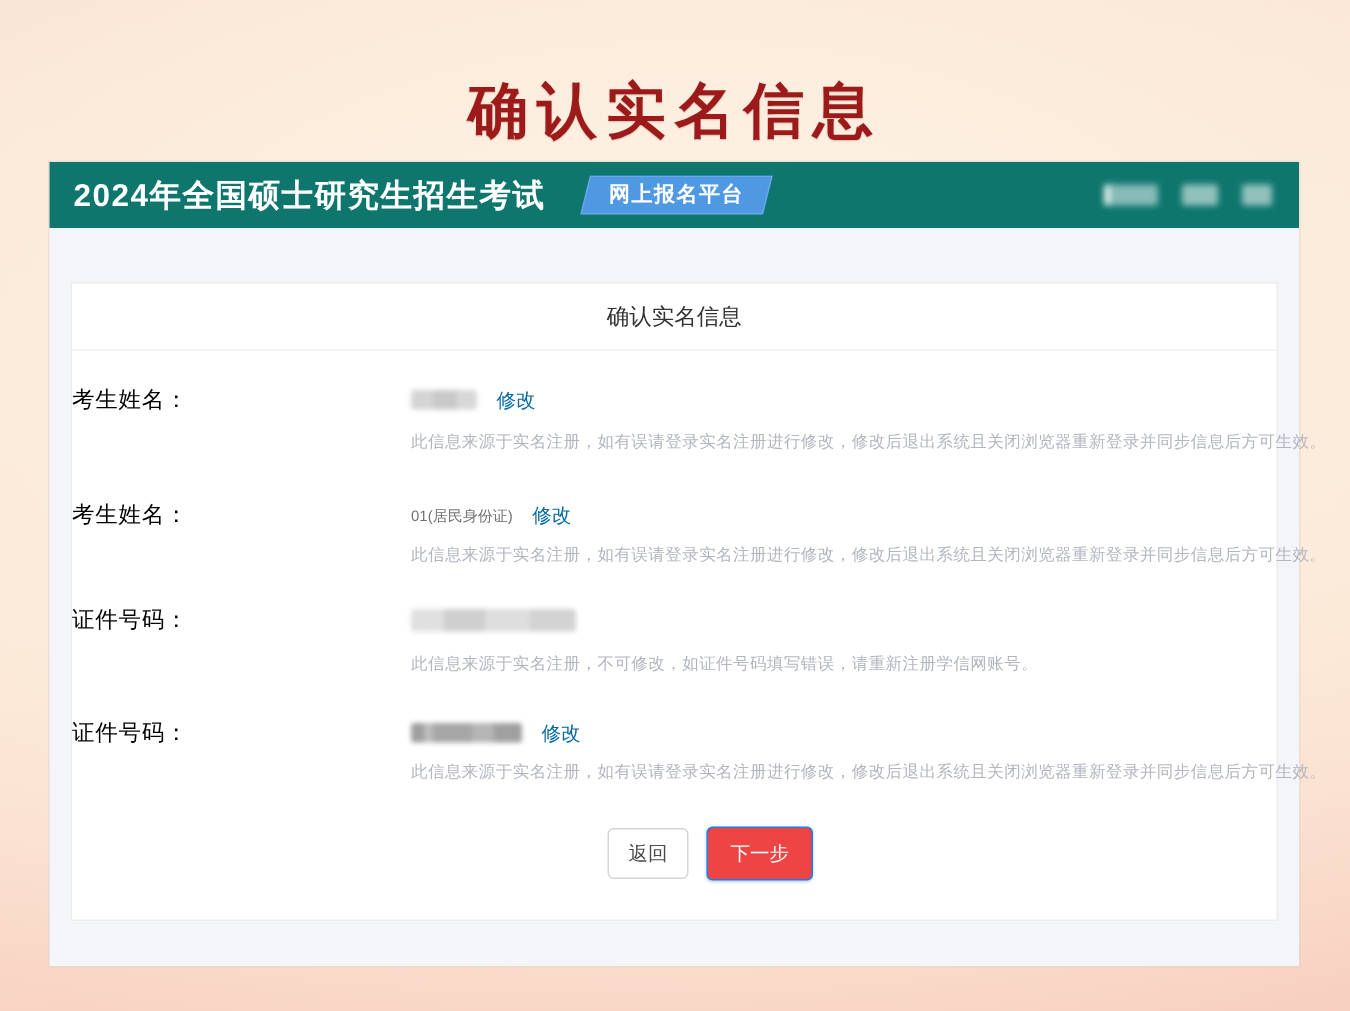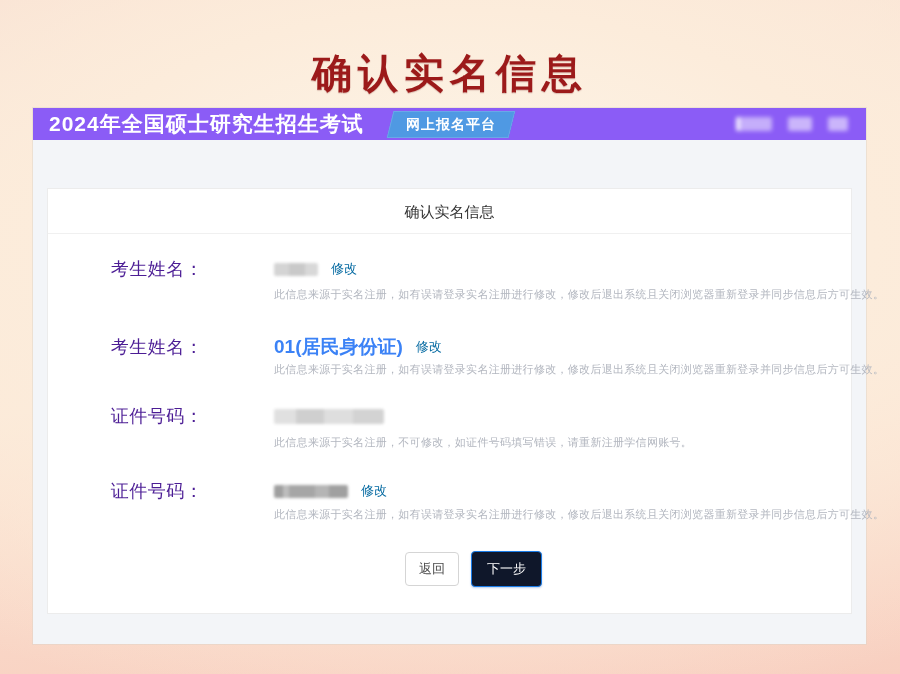--- a/index.html
+++ b/index.html
@@ -25,21 +25,21 @@
 
   
   .panel {
     position:absolute; left:33px; top:108px; width:833px; height:536px;
     background:#f3f5f8;
     box-shadow:0 0 0 1px rgba(220,210,200,0.45);
   }
 
   
   .topbar {
-    position:relative; height:32px; background:#8b5cf6;
+    position:relative; height:44px; background:#0f766e;
     display:flex; align-items:center; padding:0 18px 0 16px;
   }
   .exam-title {
     color:#ffffff; font-size:21px; font-weight:bold; letter-spacing:1px;
     white-space:nowrap;
   }
   .platform-badge {
     margin-left:26px; background:#4f99e3;
     transform:skewX(-14deg);
     padding:4px 16px;
@@ -64,26 +64,26 @@
     position:absolute; left:14px; top:80px; width:805px; height:426px;
     background:#ffffff; border:1px solid #ececec;
   }
   .card-header {
     height:45px; line-height:45px; text-align:center;
     font-size:15px; color:#333; border-bottom:1px solid #f0f0f0;
   }
 
   .field-row { position:absolute; left:0; width:100%; display:flex; align-items:center; }
   .field-label {
-    width:218px; text-align:center;
-    font-size:18px; color:#4c1d95; letter-spacing:0.5px;
+    width:218px; text-align:left;
+    font-size:15px; color:#000000; letter-spacing:0.5px;
     flex:0 0 218px;
   }
   .field-value-wrap { display:flex; align-items:center; margin-left:8px; }
-  .field-value { font-size:19px; color:#3b82f6;font-weight:bold; }
+  .field-value { font-size:10px; color:#737373; }
   .modify-link {
     font-size:13px; color:#0369a1; margin-left:13px;
     text-decoration:none; cursor:pointer;
   }
   .field-note {
     position:absolute; left:226px;
     font-size:11px; color:#b2b6bf; letter-spacing:0.3px;
     white-space:nowrap;
   }
 
@@ -102,21 +102,21 @@
   .button-row {
     position:absolute; left:0; top:362px; width:100%;
     display:flex; justify-content:center; align-items:center; gap:12px;
   }
   .btn { font-size:13px; border-radius:4px; cursor:pointer; font-family:inherit; }
   .btn-back {
     background:#ffffff; color:#4a4a4a;
     border:1px solid #d5d5d5; padding:7px 13px;margin-left:48px;
   }
   .btn-next {
-    background:#0f172a; color:#ffffff;
+    background:#ef4444; color:#ffffff;
     border:1px solid #1a7ce8; padding:8px 15px;
     box-shadow:0 1px 2px rgba(20,90,190,0.3);
   }
 </style>
 </head>
 <body>
 
 <div class="slide">
 
   <div class="slide-title">确认实名信息</div>

